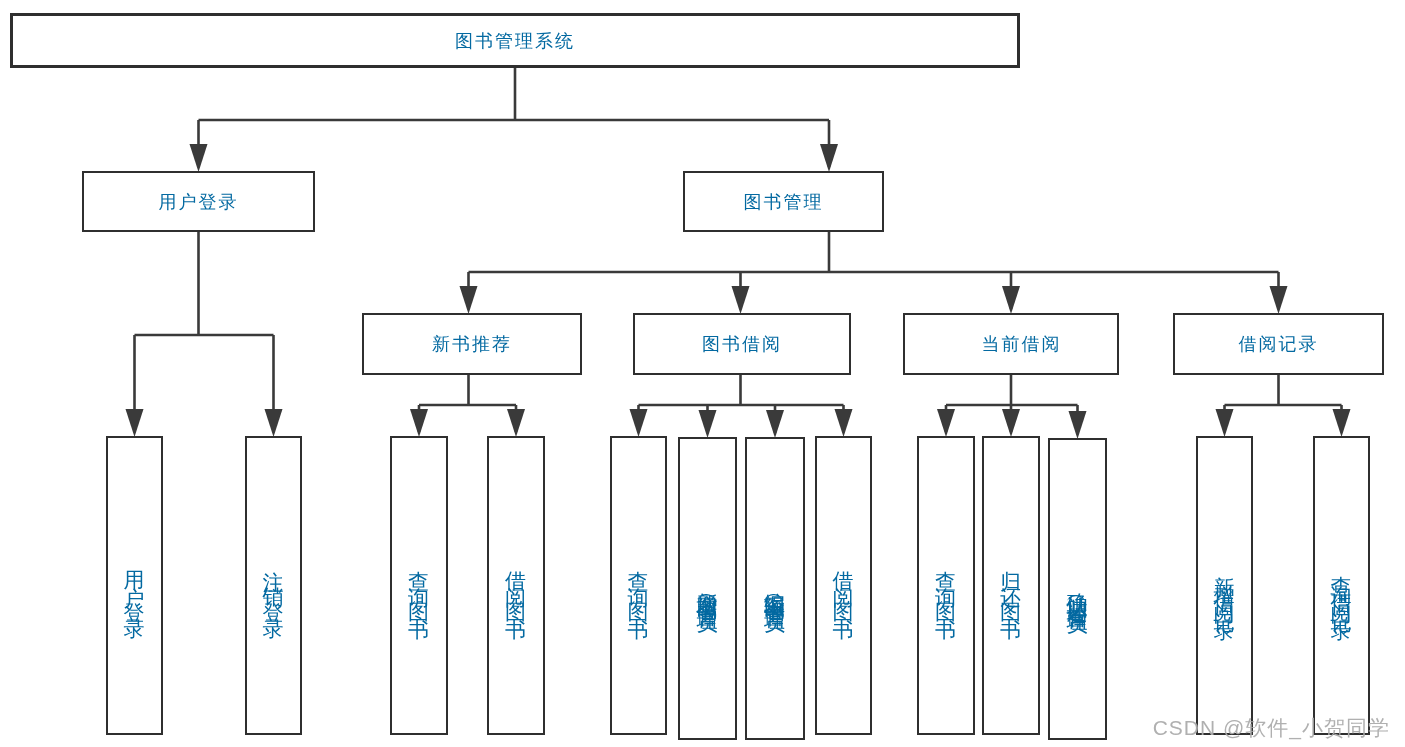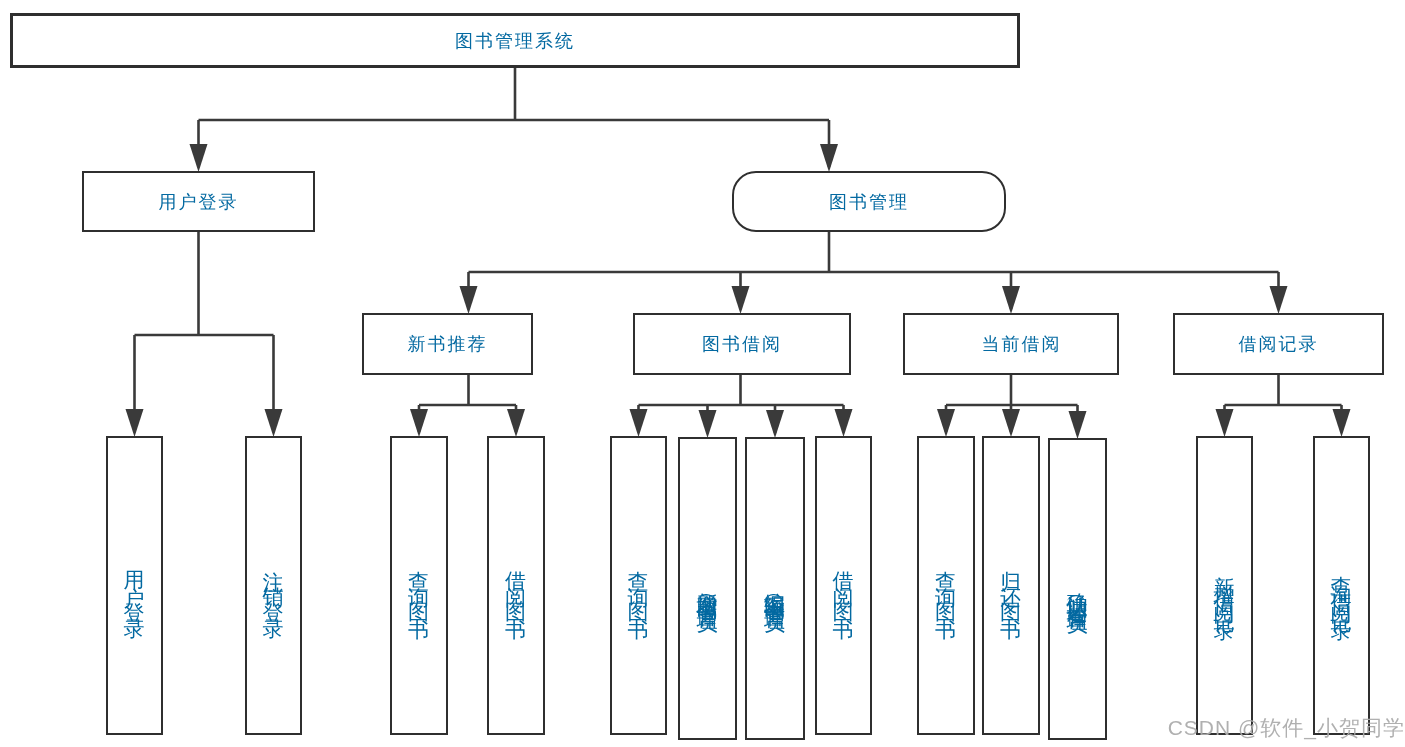--- a/index.html
+++ b/index.html
@@ -38,21 +38,21 @@
     letter-spacing: 2px;
     white-space: nowrap;
   }
   .node.vertical .v-label {
     writing-mode: vertical-rl;
     font-size: 21px;
     line-height: 1;
   }
   #watermark {
     position: absolute;
-    right: 0;
+    right: 15px;
     bottom: 5px;
     font-size: 21px;
     letter-spacing: 1px;
     color: rgba(172, 172, 172, 0.95);
     z-index: 5;
     white-space: nowrap;
   }
 </style>
 </head>
 <body>
@@ -80,24 +80,24 @@
       <polygon points="1224.5,437 1215.5,409 1233.5,409" fill="#3a3a3a"></polygon>
       <polygon points="1341.5,437 1332.5,409 1350.5,409" fill="#3a3a3a"></polygon>
     </svg>
 
   <div class="node lvl1" style="left: 10px; top: 13px; width: 1010px; height: 55px;">
       <span class="h-label">图书管理系统</span>
     </div>
     <div class="node" style="left: 82px; top: 171px; width: 233px; height: 61px;">
       <span class="h-label">用户登录</span>
     </div>
-    <div class="node" style="left: 732px; top: 171px; width: 274px; height: 61px; border-radius: 24px;">
+    <div class="node" style="left: 683px; top: 171px; width: 201px; height: 61px;">
       <span class="h-label">图书管理</span>
     </div>
-    <div class="node" style="left: 362px; top: 313px; width: 171px; height: 62px;">
+    <div class="node" style="left: 362px; top: 313px; width: 220px; height: 62px;">
       <span class="h-label">新书推荐</span>
     </div>
     <div class="node" style="left: 633px; top: 313px; width: 218px; height: 62px;">
       <span class="h-label">图书借阅</span>
     </div>
     <div class="node" style="left: 903px; top: 313px; width: 216px; height: 62px; padding-left: 21px;">
       <span class="h-label">当前借阅</span>
     </div>
     <div class="node" style="left: 1173px; top: 313px; width: 211px; height: 62px;">
       <span class="h-label">借阅记录</span>

